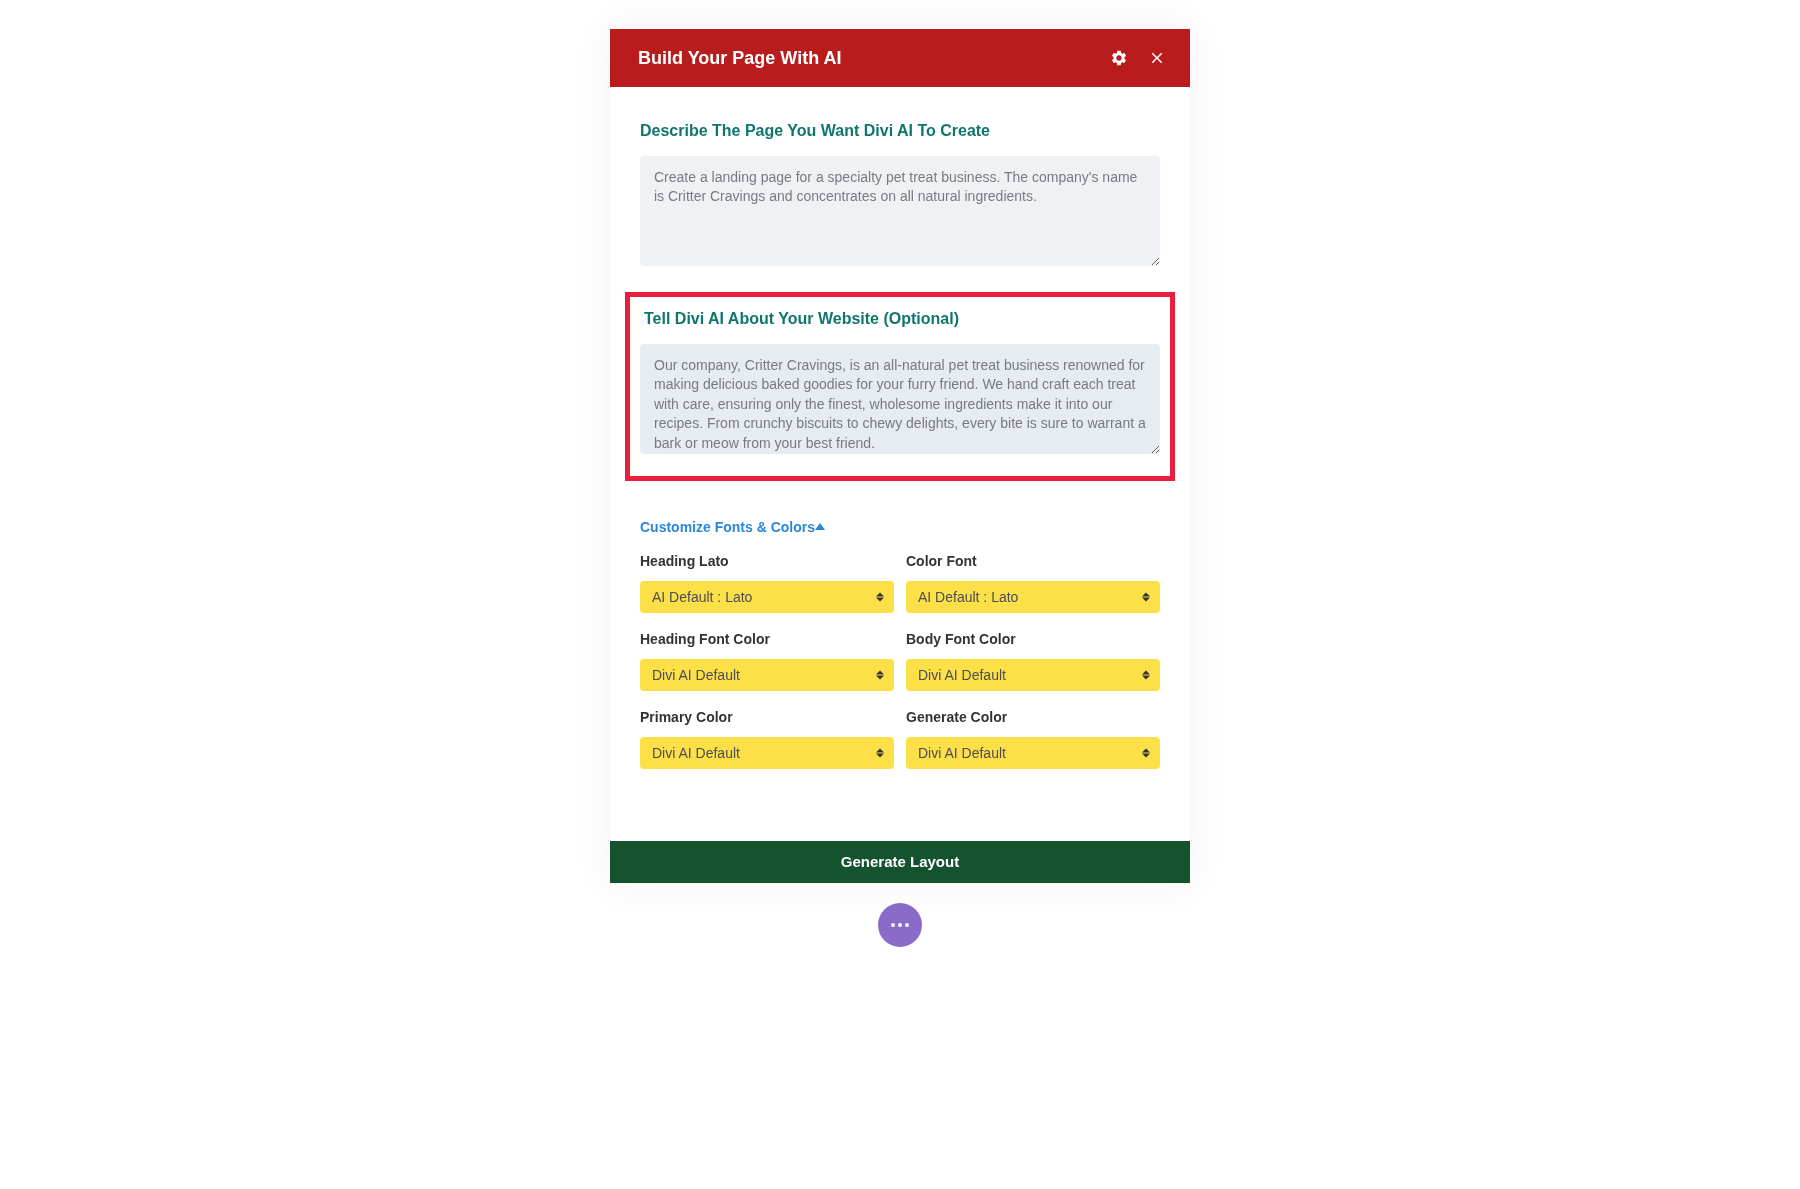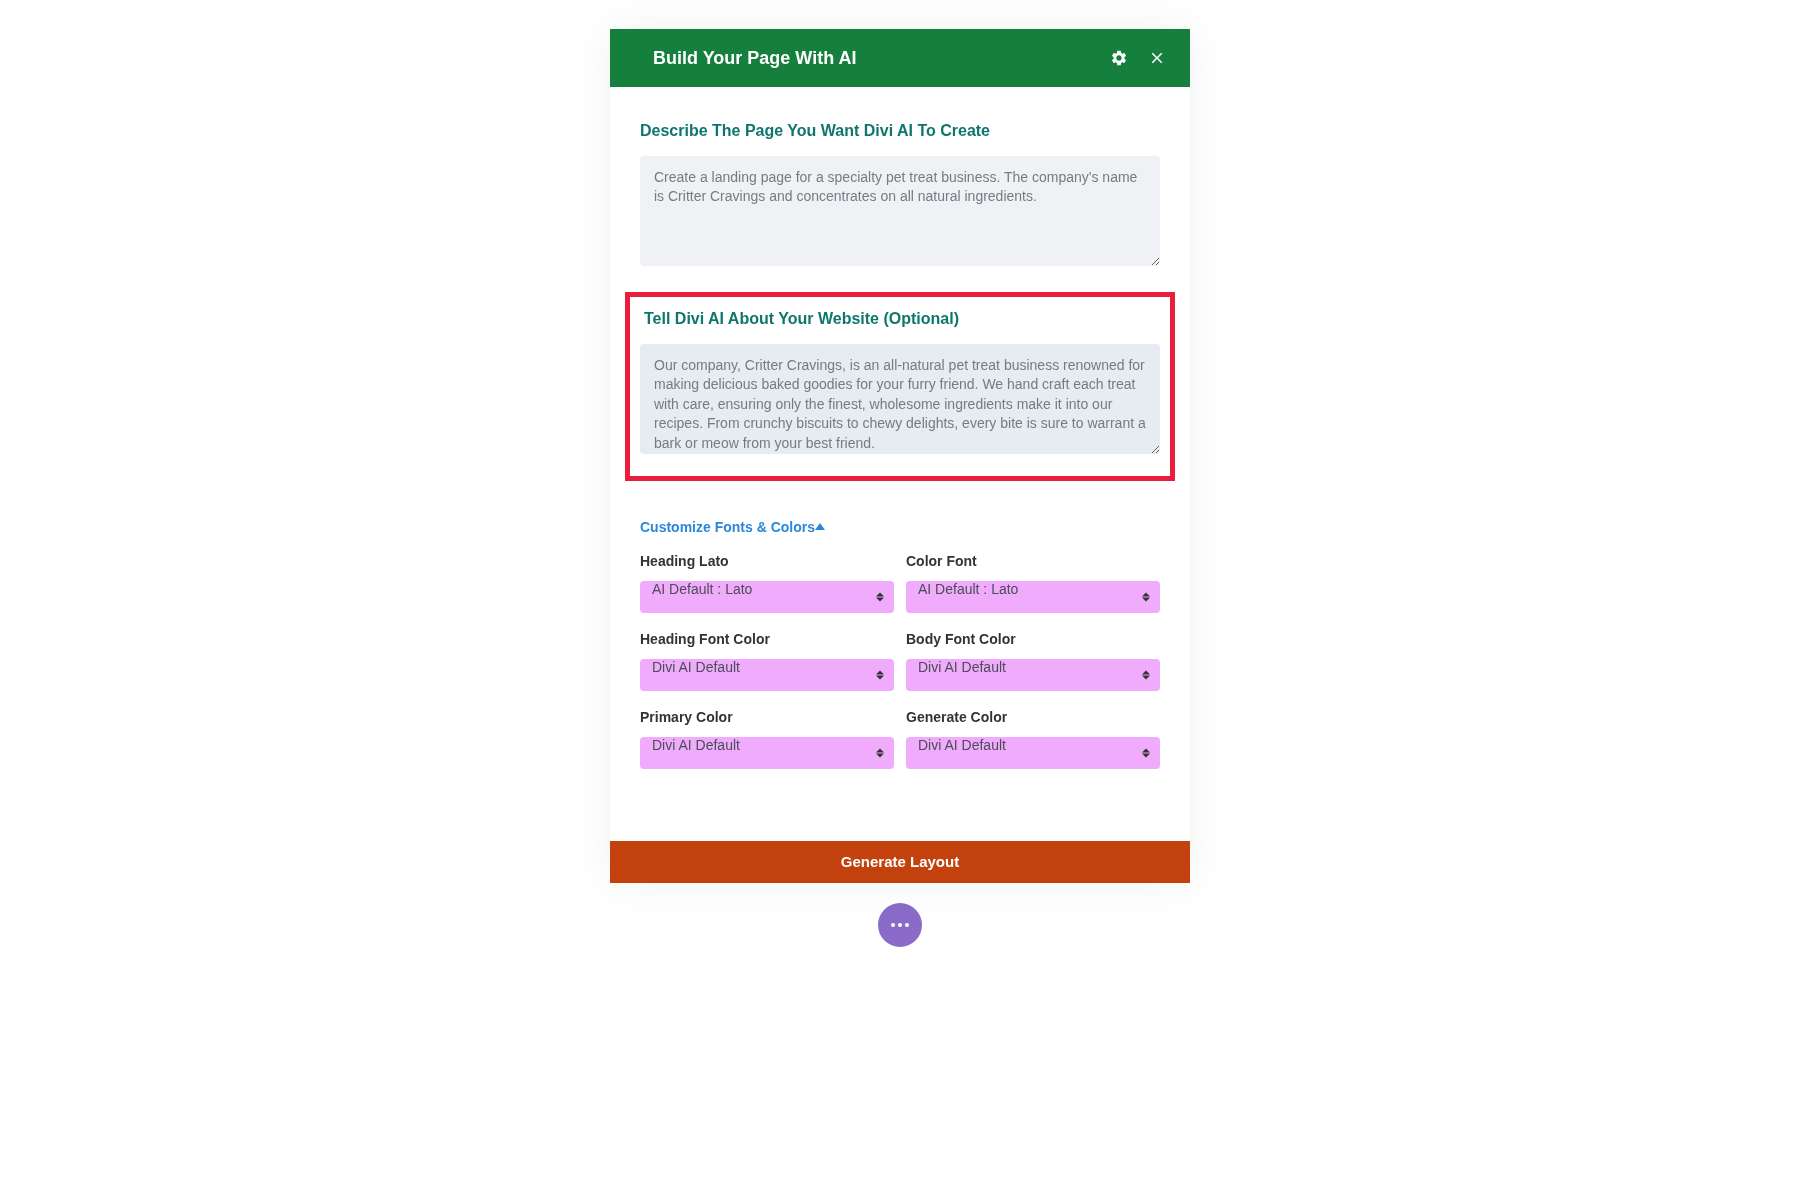--- a/index.html
+++ b/index.html
@@ -12,27 +12,27 @@
       min-height: 1189px;
       padding-top: 29px;
     }
     .modal {
       width: 580px;
       background: #ffffff;
       box-shadow: 0 0 40px rgba(0,0,0,0.06);
       position: relative;
     }
     .modal-header {
-      background: #15803d;
+      background: #b91c1c;
       color: #ffffff;
       height: 58px;
       display: flex;
       align-items: center;
       justify-content: space-between;
-      padding: 0 24px 0 43px;
+      padding: 0 24px 0 28px;
     }
     .modal-title {
       font-size: 18px;
       font-weight: 700;
     }
     .header-icons {
       display: flex;
       gap: 20px;
       align-items: center;
     }
@@ -115,25 +115,25 @@
       flex: 1;
     }
     .field-label {
       font-size: 14px;
       font-weight: 700;
       color: #333333;
       margin-bottom: 12px;
     }
     .select-wrapper {
       position: relative;
-      background: #f0abfc;
+      background: #fde047;
       border-radius: 4px;
       height: 32px;
       display: flex;
-      align-items: flex-start;
+      align-items: center;
       padding: 0 30px 0 12px;
       cursor: pointer;
     }
     .select-value {
       font-size: 14px;
       color: #4b4e55;
     }
     .select-arrows {
       position: absolute;
       right: 10px;
@@ -150,21 +150,21 @@
       border-bottom: 4px solid #333;
     }
     .arrow-dn-sm {
       width: 0; height: 0;
       border-left: 4px solid transparent;
       border-right: 4px solid transparent;
       border-top: 4px solid #333;
     }
     .generate-btn {
       width: 100%;
-      background: #c2410c;
+      background: #14532d;
       color: #ffffff;
       border: none;
       height: 42px;
       font-size: 15px;
       font-weight: 600;
       cursor: pointer;
       margin-top: 30px;
       display: block;
     }
     .fab {

